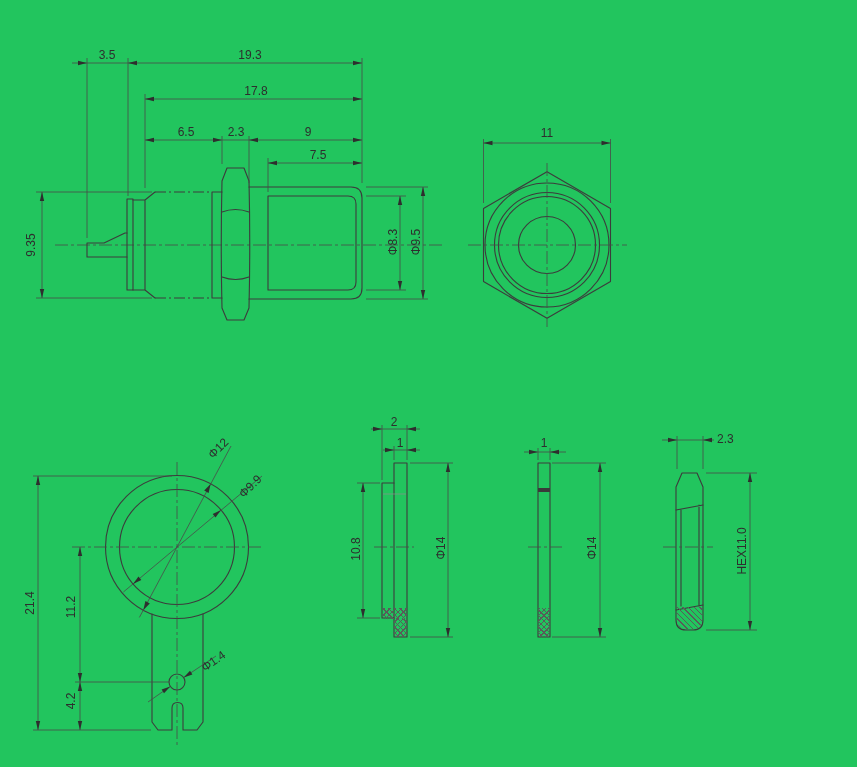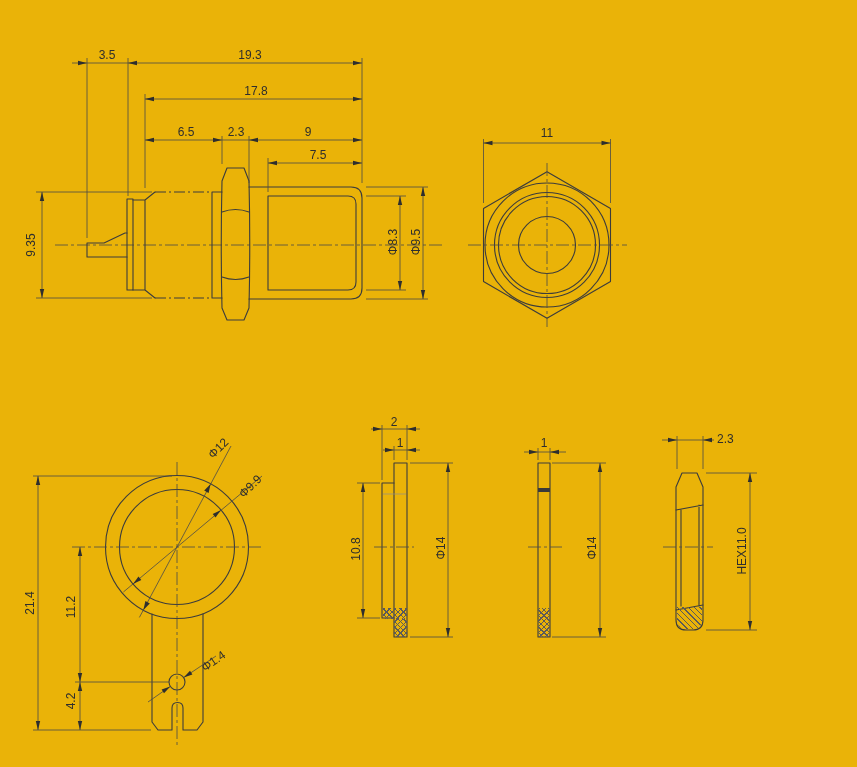--- a/index.html
+++ b/index.html
@@ -1,16 +1,16 @@
 <!DOCTYPE html>
 <html><head>
 <meta charset="utf-8">
 <style>
   html,body{margin:0;padding:0;background:#ffffff;}
-  .canvas{position:relative;width:857px;height:767px;background:#eab308;overflow:hidden;
+  .canvas{position:relative;width:857px;height:767px;background:#22c55e;overflow:hidden;
           font-family:"Liberation Sans",sans-serif;}
   svg{position:absolute;left:0;top:0;}
   svg text{font-family:"Liberation Sans",sans-serif;font-size:12px;fill:#2e2e2e;}
   .ol{stroke:#3c3c3c;stroke-width:1.1;fill:none;stroke-linecap:round;stroke-linejoin:round;}
   .thin{stroke:#8c8c8c;stroke-width:0.7;fill:none;}
   .dim{stroke:#4a4a4a;stroke-width:0.8;fill:none;}
   .cl{stroke:#4a4a4a;stroke-width:0.8;fill:none;stroke-dasharray:13 3 3 3;}
   .kn{stroke:#3c3c3c;stroke-width:1.1;fill:none;stroke-dasharray:11 3 2 3;}
   .ah{fill:#2e2e2e;stroke:none;}
   .hatch{position:absolute;

